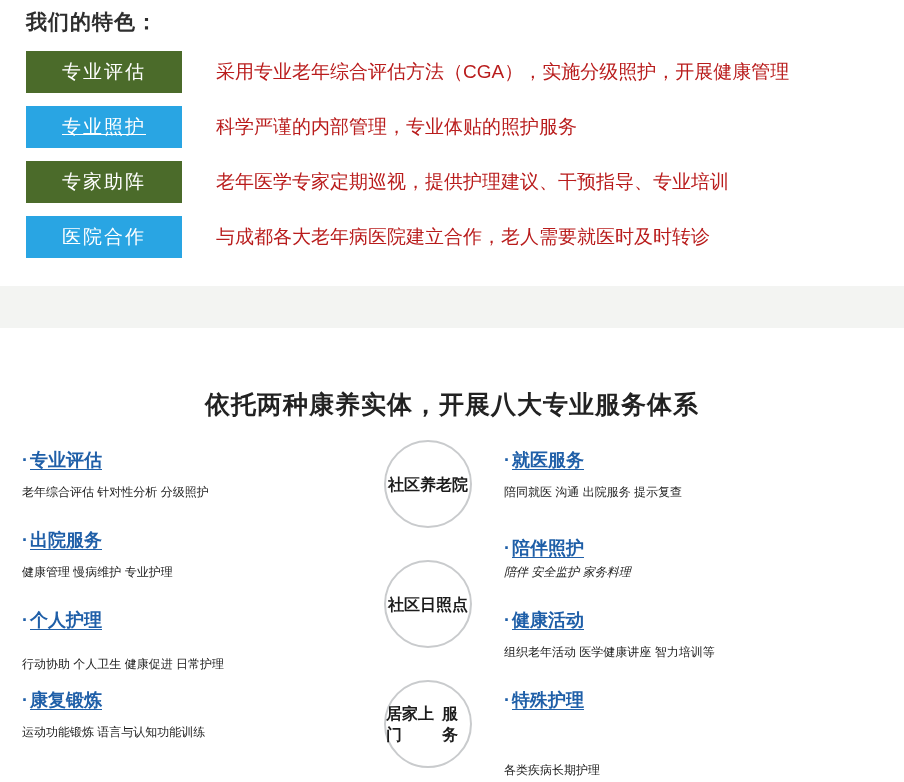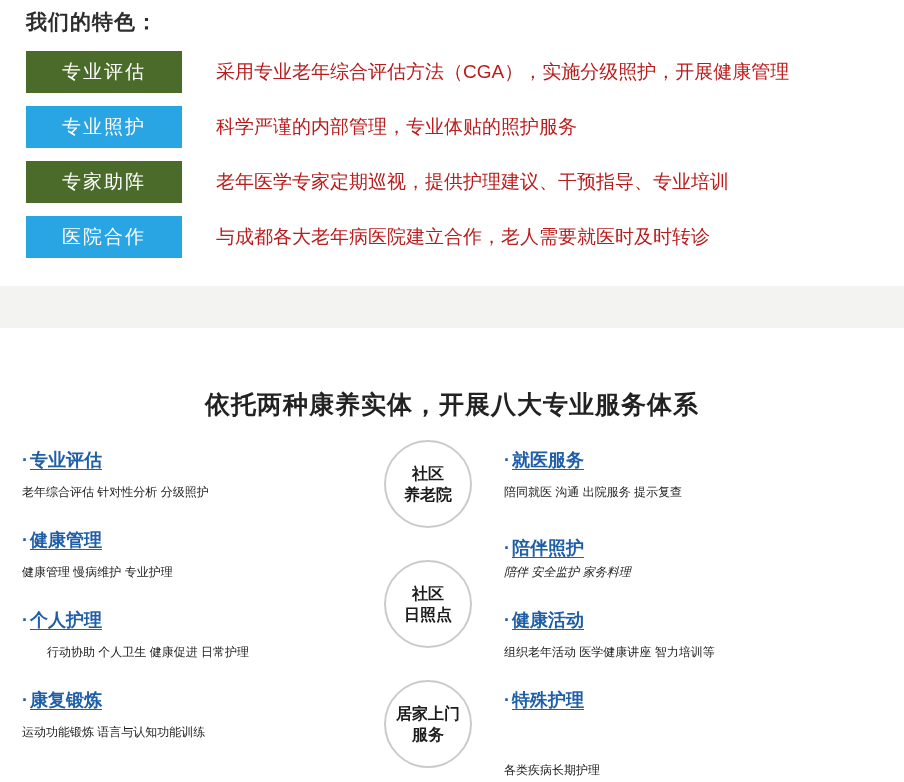--- a/index.html
+++ b/index.html
@@ -127,21 +127,21 @@
 
   
   .svc-circle {
     position: absolute;
     width: 88px;
     height: 88px;
     border-radius: 50%;
     border: 2px solid #c9cbcd;
     box-sizing: border-box;
     display: flex;
-    flex-direction: column;
+    flex-direction: row;
     align-items: center;
     justify-content: center;
     font-size: 16px;
     font-weight: bold;
     color: #1c1c1c;
     line-height: 21px;
   }
 </style>
 </head>
 <body>
@@ -149,21 +149,21 @@
 <div id="features-section">
 
   <div id="features-title">我们的特色：</div>
 
   <div class="feature-row" style="top:51px;">
     <div class="feature-tag green" style="background: rgb(75, 107, 42);">专业评估</div>
     <div class="feature-text">采用专业老年综合评估方法（CGA），实施分级照护，开展健康管理</div>
   </div>
 
   <div class="feature-row" style="top:106px;">
-    <div class="feature-tag blue" style="background: rgb(41, 165, 227);">专业照护</div>
+    <div class="feature-tag blue" style="background: rgb(41, 165, 227); text-decoration: underline;">专业照护</div>
     <div class="feature-text">科学严谨的内部管理，专业体贴的照护服务</div>
   </div>
 
   <div class="feature-row" style="top:161px;">
     <div class="feature-tag green" style="background: rgb(75, 107, 42);">专家助阵</div>
     <div class="feature-text">老年医学专家定期巡视，提供护理建议、干预指导、专业培训</div>
   </div>
 
   <div class="feature-row" style="top:216px;">
     <div class="feature-tag blue" style="background: rgb(41, 165, 227);">医院合作</div>
@@ -176,28 +176,28 @@
 <div id="services-section">
 
   <div id="services-title">依托两种康养实体，开展八大专业服务体系</div>
 
   <div class="svc-heading" style="left:22px; top:92px;">
     <span class="bullet">·</span><span class="underlined">专业评估</span>
   </div>
   <div class="svc-body" style="left:22px; top:128px;">老年综合评估 针对性分析 分级照护</div>
 
   <div class="svc-heading" style="left:22px; top:172px;">
-    <span class="bullet">·</span><span class="underlined">健康管理</span>
+    <span class="bullet">·</span><span class="underlined">出院服务</span>
   </div>
   <div class="svc-body" style="left:22px; top:208px;">健康管理 慢病维护 专业护理</div>
 
   <div class="svc-heading" style="left:22px; top:252px;">
     <span class="bullet">·</span><span class="underlined">个人护理</span>
   </div>
-  <div class="svc-body" style="left:22px; top:288px;margin-left:25px;">行动协助 个人卫生 健康促进 日常护理</div>
+  <div class="svc-body" style="left:22px; top:300px;">行动协助 个人卫生 健康促进 日常护理</div>
 
   <div class="svc-heading" style="left:22px; top:332px;">
     <span class="bullet">·</span><span class="underlined">康复锻炼</span>
   </div>
   <div class="svc-body" style="left:22px; top:368px;">运动功能锻炼 语言与认知功能训练</div>
 
   <div class="svc-circle" style="left:384px; top:84px;">
     <span>社区</span>
     <span>养老院</span>
   </div>

